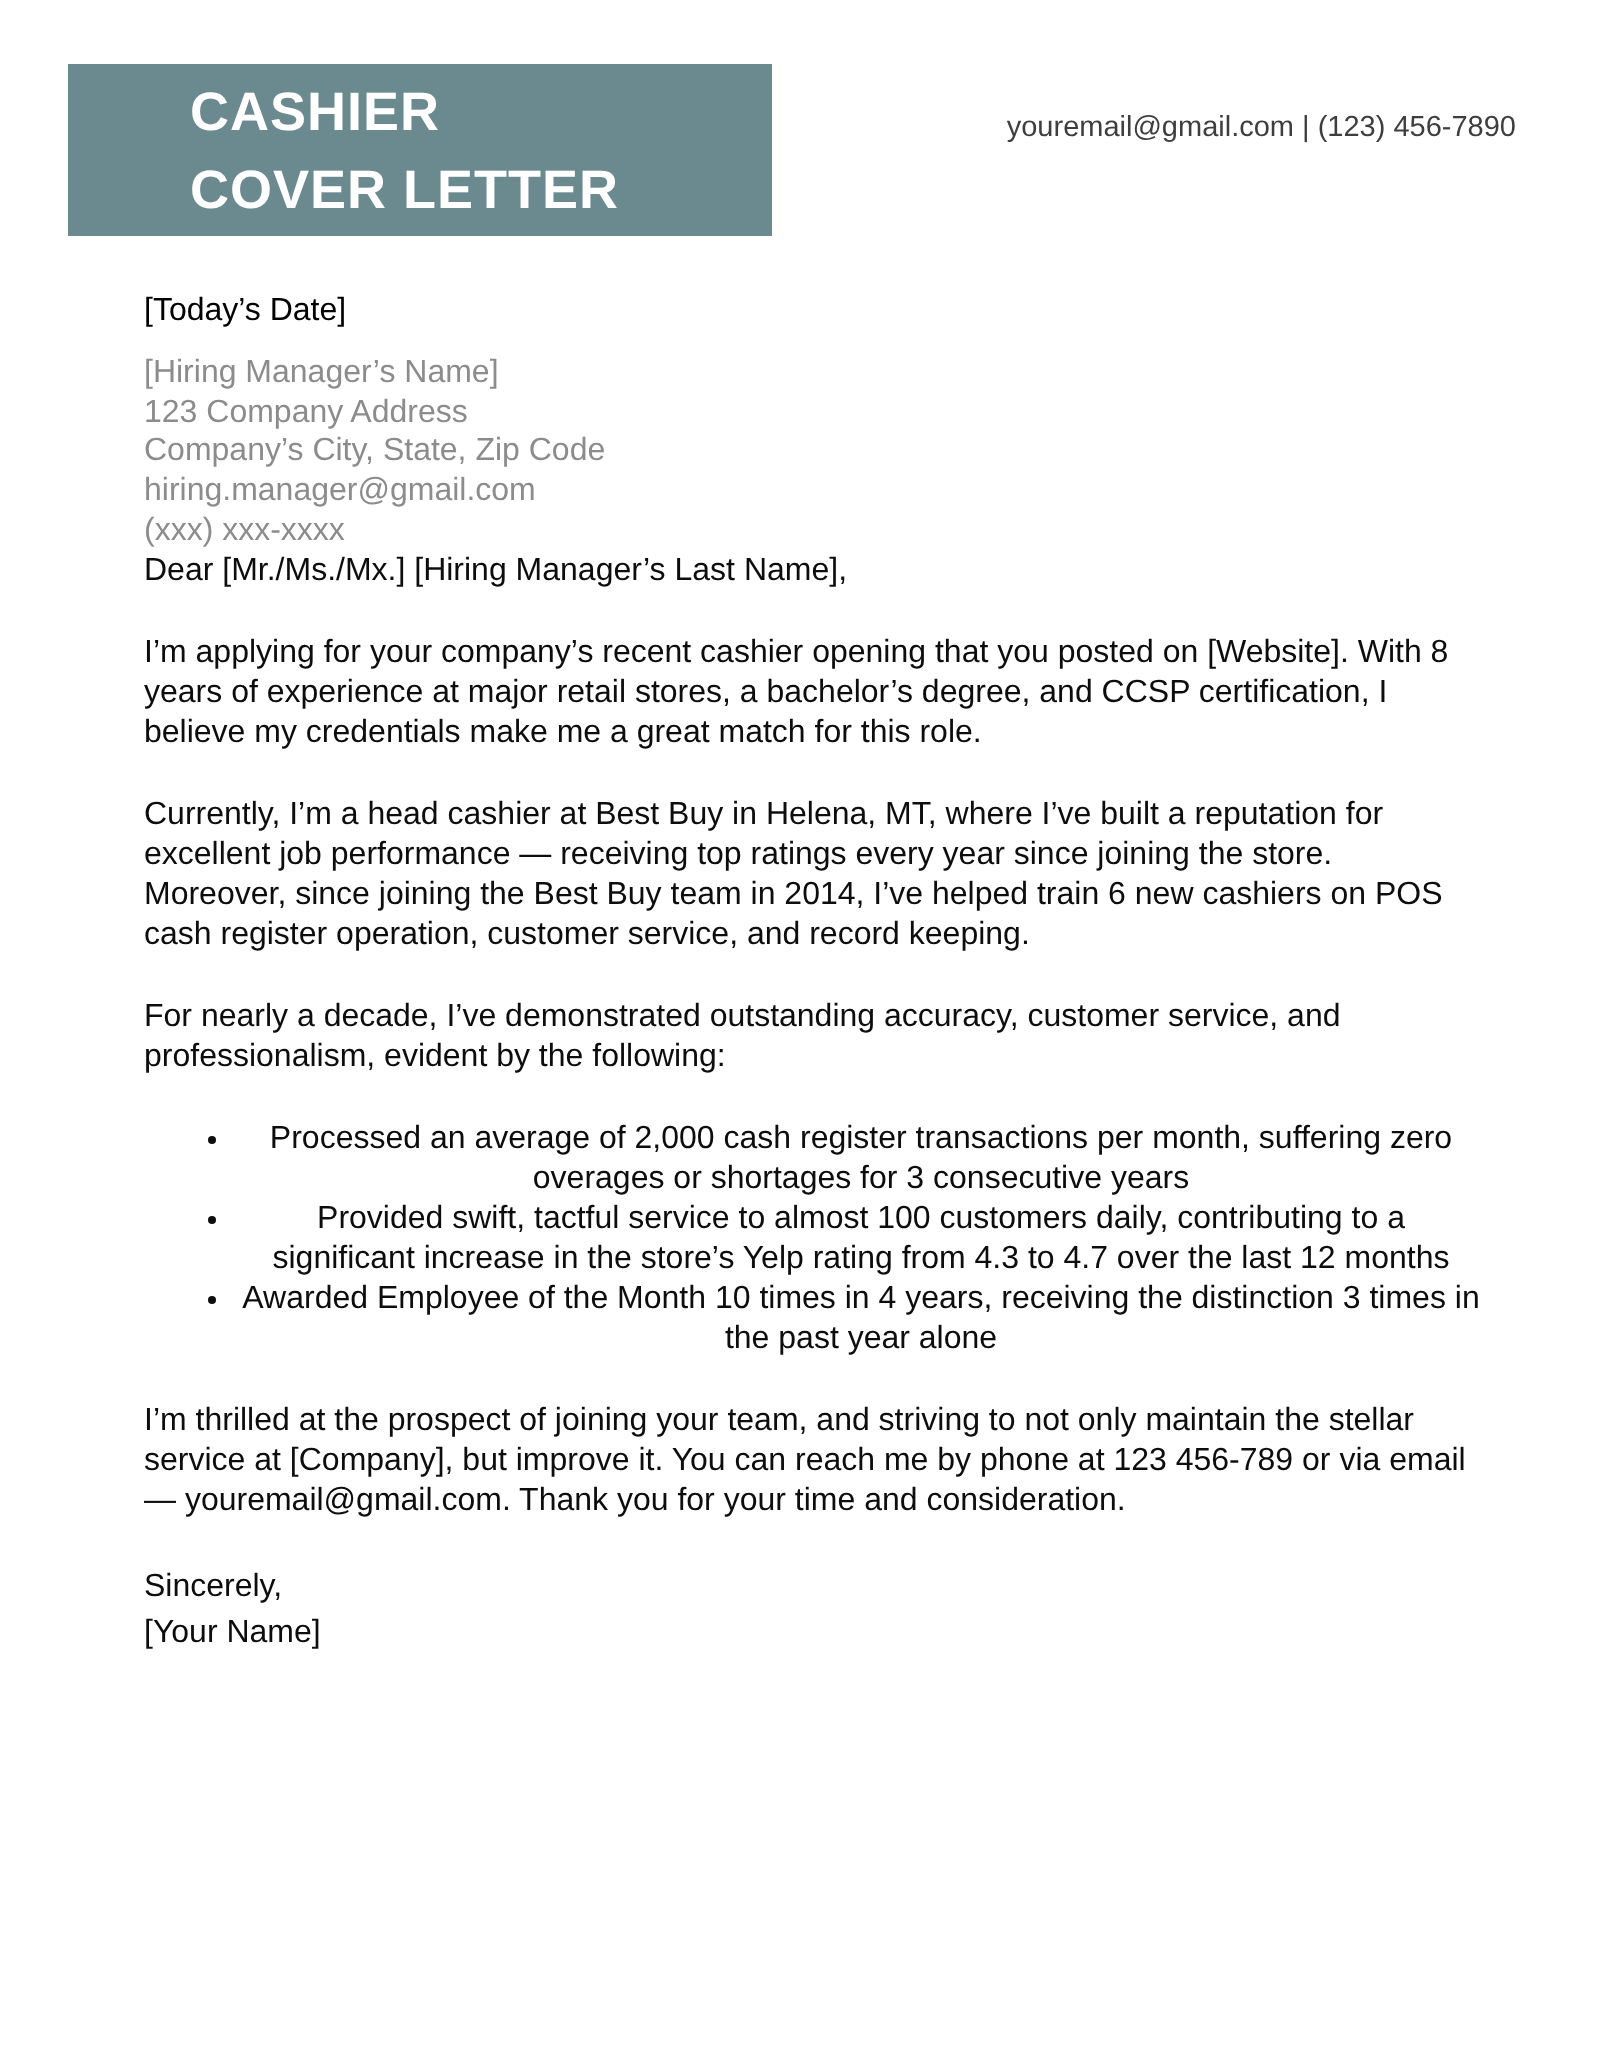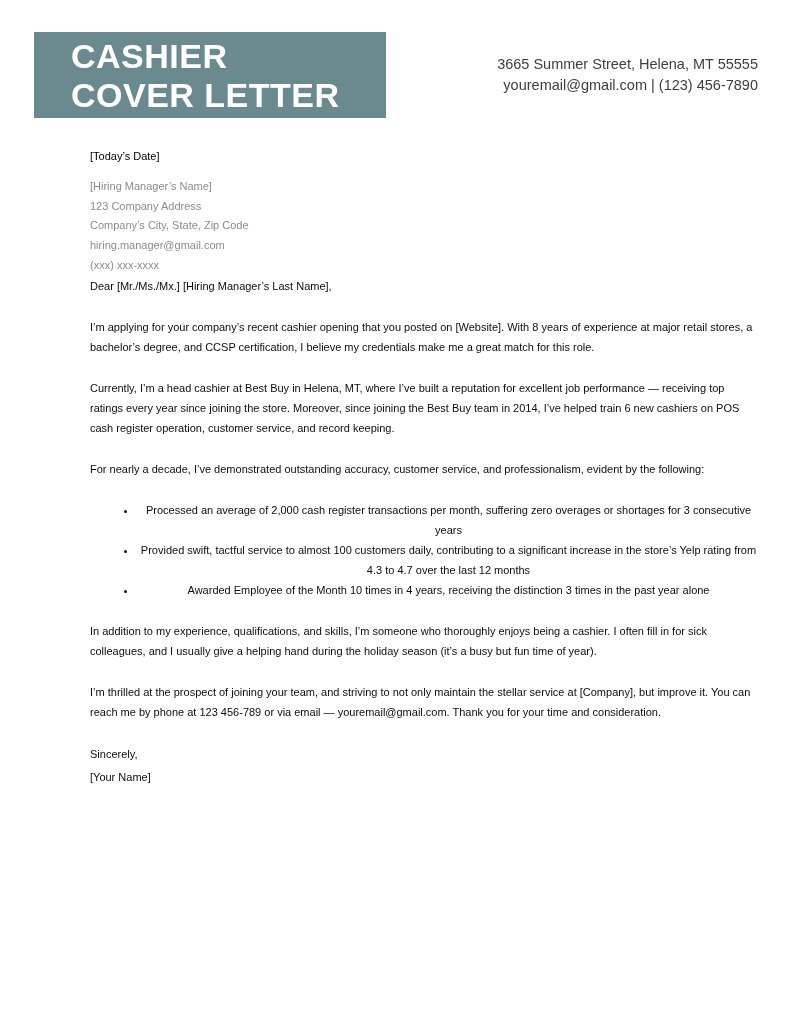--- a/index.html
+++ b/index.html
@@ -23,41 +23,42 @@
     left: 34px;
     top: 32px;
     width: 352px;
     height: 86px;
     background: #6A8A90;
     padding: 5px 0 0 37px;
   }
   .banner .title-line {
     display: block;
     color: #ffffff;
-    font-size: 34px;
+    font-size: 27px;
     font-weight: bold;
     line-height: 39px;
     letter-spacing: 0.5px;
     white-space: nowrap;
+    margin-left: 24px;
   }
   .contact {
     position: absolute;
     top: 54px;
     right: 42px;
     text-align: right;
     font-size: 14.5px;
     line-height: 20.5px;
     color: #3e3e3e;
   }
   .letter {
     position: absolute;
-    left: 90px;
+    left: 72px;
     top: 146px;
     width: 668px;
-    font-size: 11px;
+    font-size: 16px;
     line-height: 20px;
     color: #0d0d0d;
   }
   .date-line {
     color: #000000;
     margin-bottom: 11px;
   }
   .recipient {
     color: #8c8c8c;
     line-height: 19.7px;
@@ -81,21 +82,20 @@
 <div class="page">
 
   <div class="banner">
     <h1 style="font-size:inherit;">
       <span class="title-line">CASHIER</span>
       <span class="title-line">COVER LETTER</span>
     </h1>
   </div>
 
   <div class="contact">
-    <div>3665 Summer Street, Helena, MT 55555</div>
     <div>youremail@gmail.com | (123) 456-7890</div>
   </div>
 
   <div class="letter">
 
     <div class="date-line">[Today’s Date]</div>
 
     <div class="recipient">
       <div>[Hiring Manager’s Name]</div>
       <div>123 Company Address</div>
@@ -109,21 +109,20 @@
     <p class="para">I’m applying for your company’s recent cashier opening that you posted on [Website]. With 8 years of experience at major retail stores, a bachelor’s degree, and CCSP certification, I believe my credentials make me a great match for this role.</p>
     <p class="para">Currently, I’m a head cashier at Best Buy in Helena, MT, where I’ve built a reputation for excellent job performance — receiving top ratings every year since joining the store. Moreover, since joining the Best Buy team in 2014, I’ve helped train 6 new cashiers on POS cash register operation, customer service, and record keeping.</p>
     <p class="para">For nearly a decade, I’ve demonstrated outstanding accuracy, customer service, and professionalism, evident by the following:</p>
 
     <ul class="achievements">
       <li>Processed an average of 2,000 cash register transactions per month, suffering zero overages or shortages for 3 consecutive years</li>
       <li>Provided swift, tactful service to almost 100 customers daily, contributing to a significant increase in the store’s Yelp rating from 4.3 to 4.7 over the last 12 months</li>
       <li>Awarded Employee of the Month 10 times in 4 years, receiving the distinction 3 times in the past year alone</li>
     </ul>
 
-    <p class="para">In addition to my experience, qualifications, and skills, I’m someone who thoroughly enjoys being a cashier. I often fill in for sick colleagues, and I usually give a helping hand during the holiday season (it’s a busy but fun time of year).</p>
     <p class="para">I’m thrilled at the prospect of joining your team, and striving to not only maintain the stellar service at [Company], but improve it. You can reach me by phone at 123 456-789 or via email — youremail@gmail.com. Thank you for your time and consideration.</p>
 
     <div class="signoff-block">
       <div>Sincerely,</div>
       <div>[Your Name]</div>
     </div>
 
   </div>
 </div>
 

